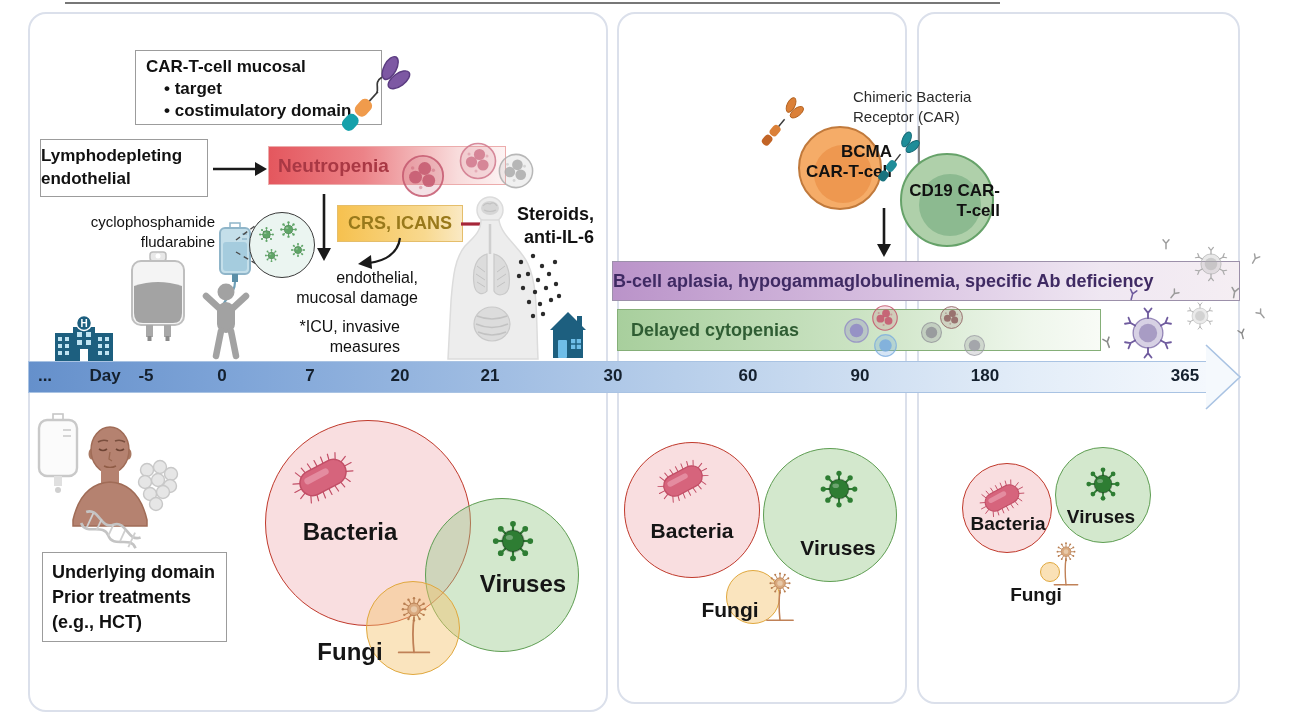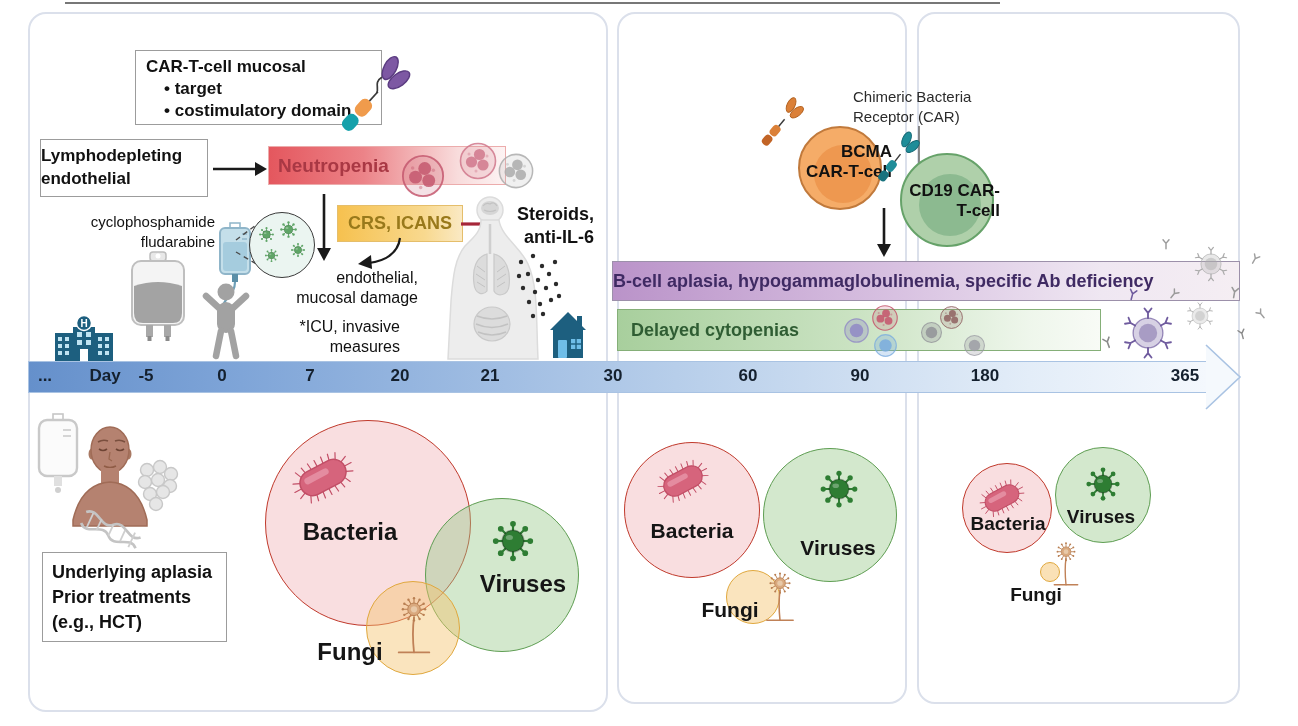--- a/index.html
+++ b/index.html
@@ -528,21 +528,21 @@
         <line x1="52" y1="110" x2="52" y2="126"></line>
           <line x1="62" y1="112" x2="62" y2="124"></line>
         <line x1="75" y1="112" x2="75" y2="124"></line>
           <line x1="88" y1="112" x2="88" y2="124"></line>
         <line x1="98" y1="110" x2="98" y2="126"></line>
       </g>
     </g>
   </svg>
 
   <div class="wbox b" style="left:42px;top:552px;width:185px;height:90px;padding:7px 9px;font-size:18px;line-height:1.4">
-    <div>Underlying aplasia</div>
+    <div>Underlying domain</div>
     <div>Prior treatments</div>
     <div>(e.g., HCT)</div>
   </div>
 
   <div class="circle" style="left:265px;top:420px;width:206px;height:206px;background:rgba(240,168,174,0.38);border:1.8px solid #C0392B"></div>
   <div class="circle" style="left:425px;top:498px;width:154px;height:154px;background:rgba(150,200,135,0.42);border:1.8px solid #5F9E53"></div>
   <div class="circle" style="left:366px;top:581px;width:94px;height:94px;background:rgba(245,195,110,0.45);border:1.8px solid #E0A83E"></div>
   <svg class="abs" style="left:286px;top:450px" width="74" height="55">
       <use href="#sym-bacterium"></use>
     </svg>

